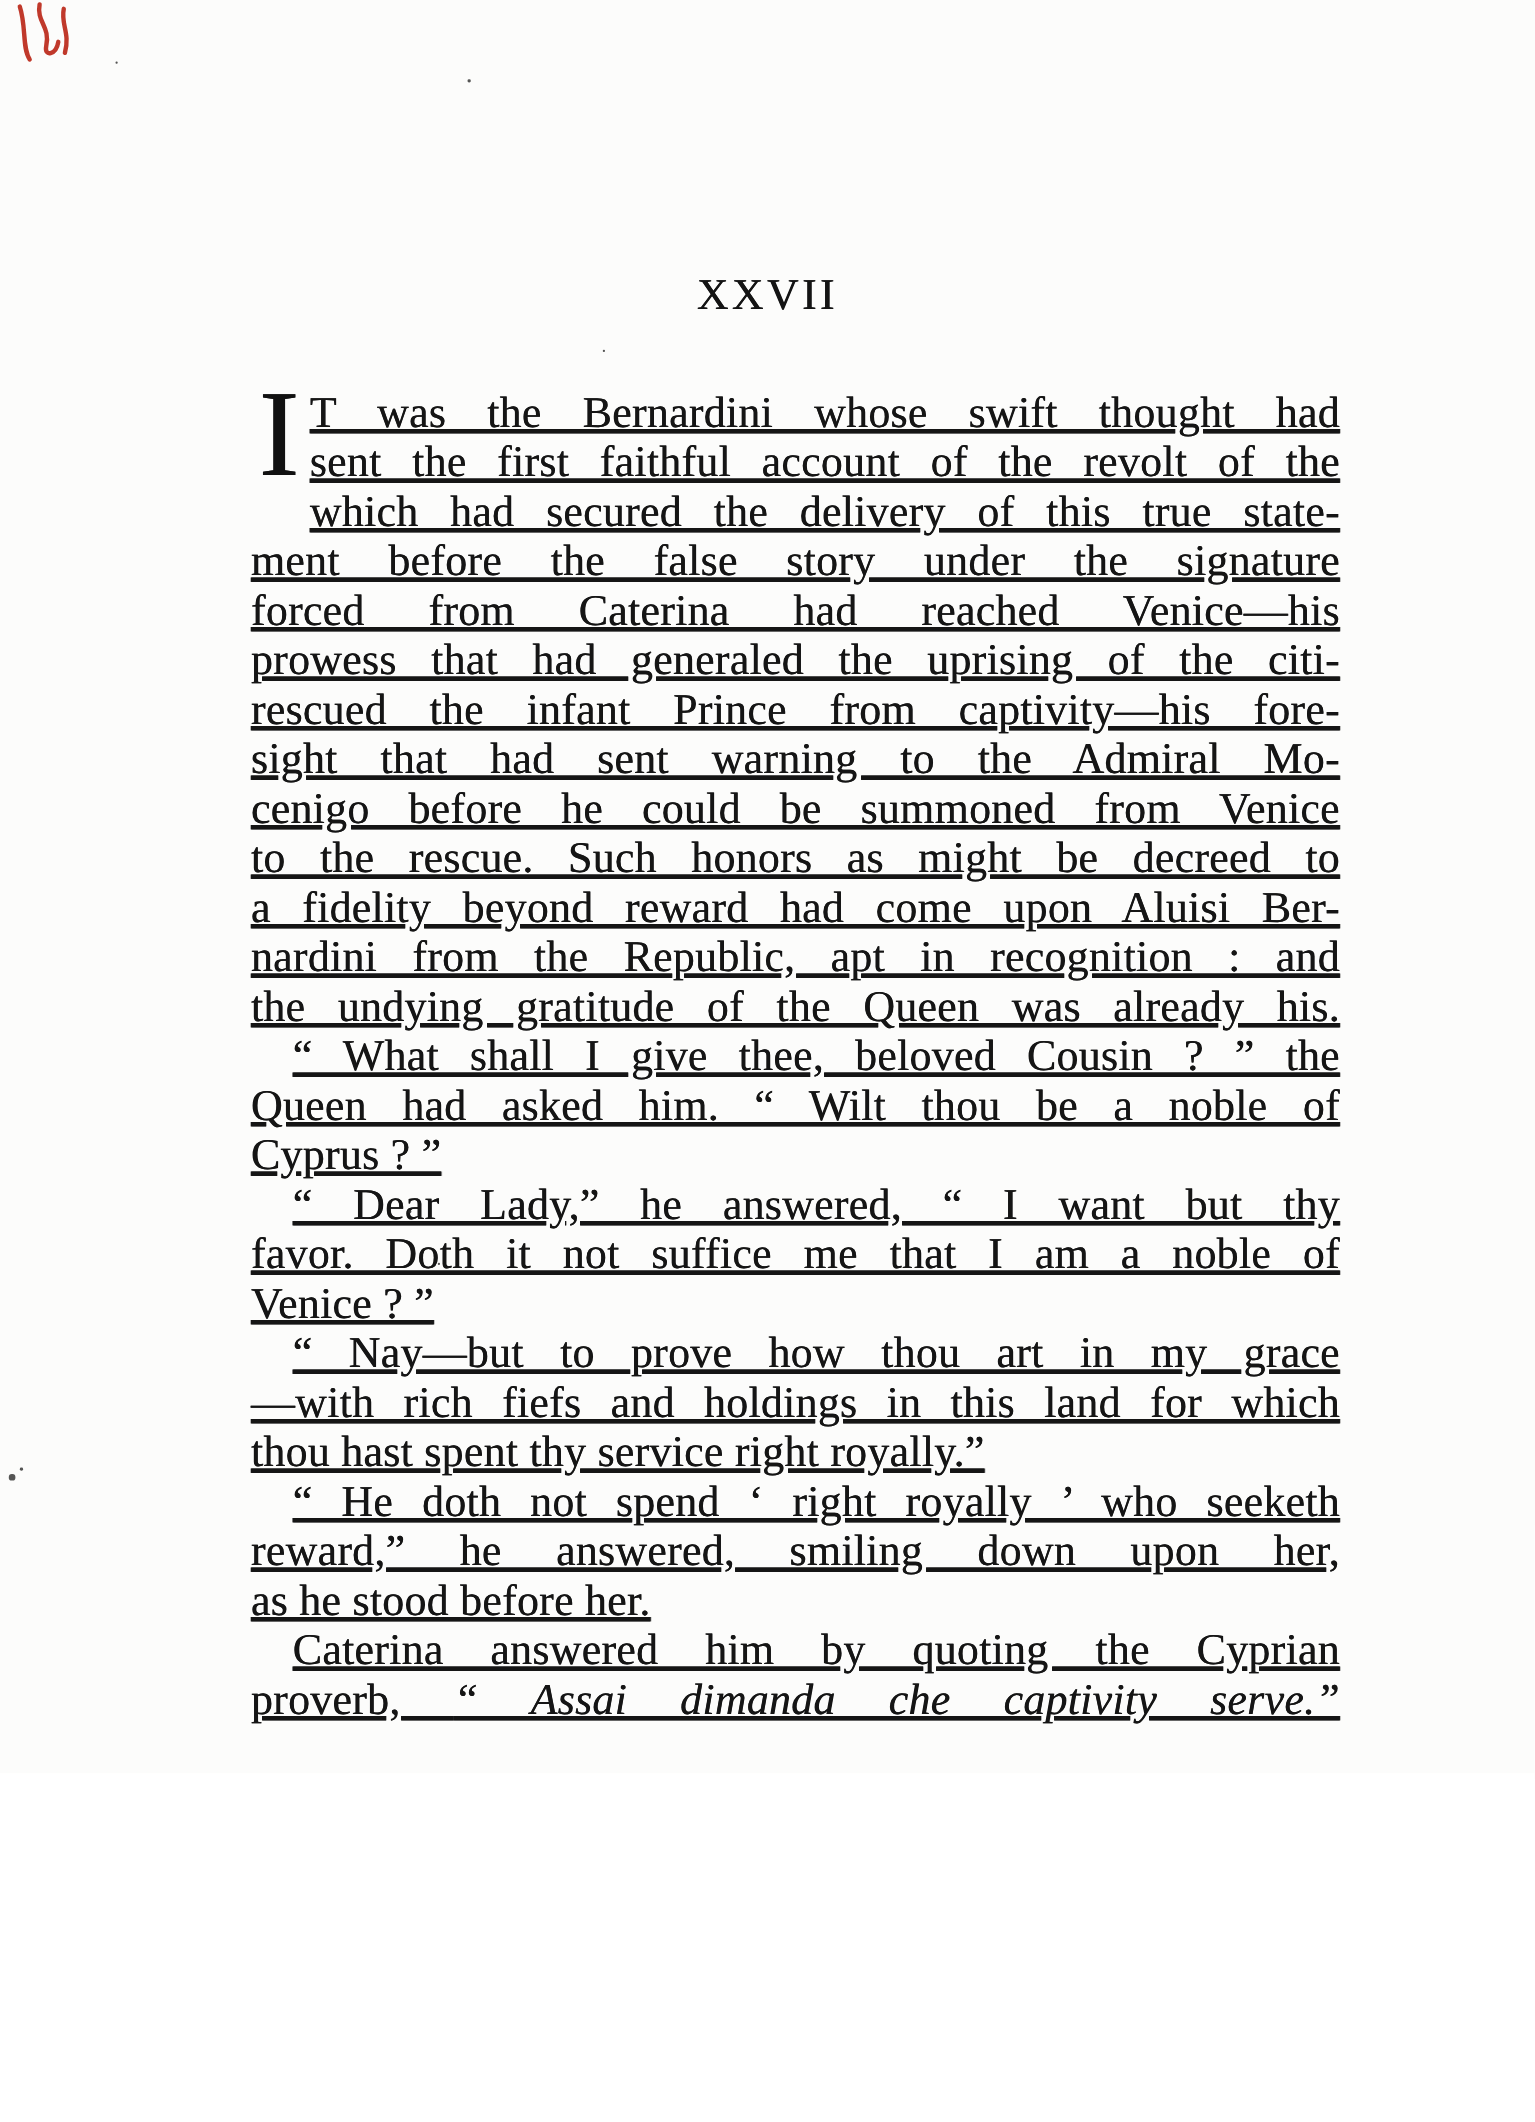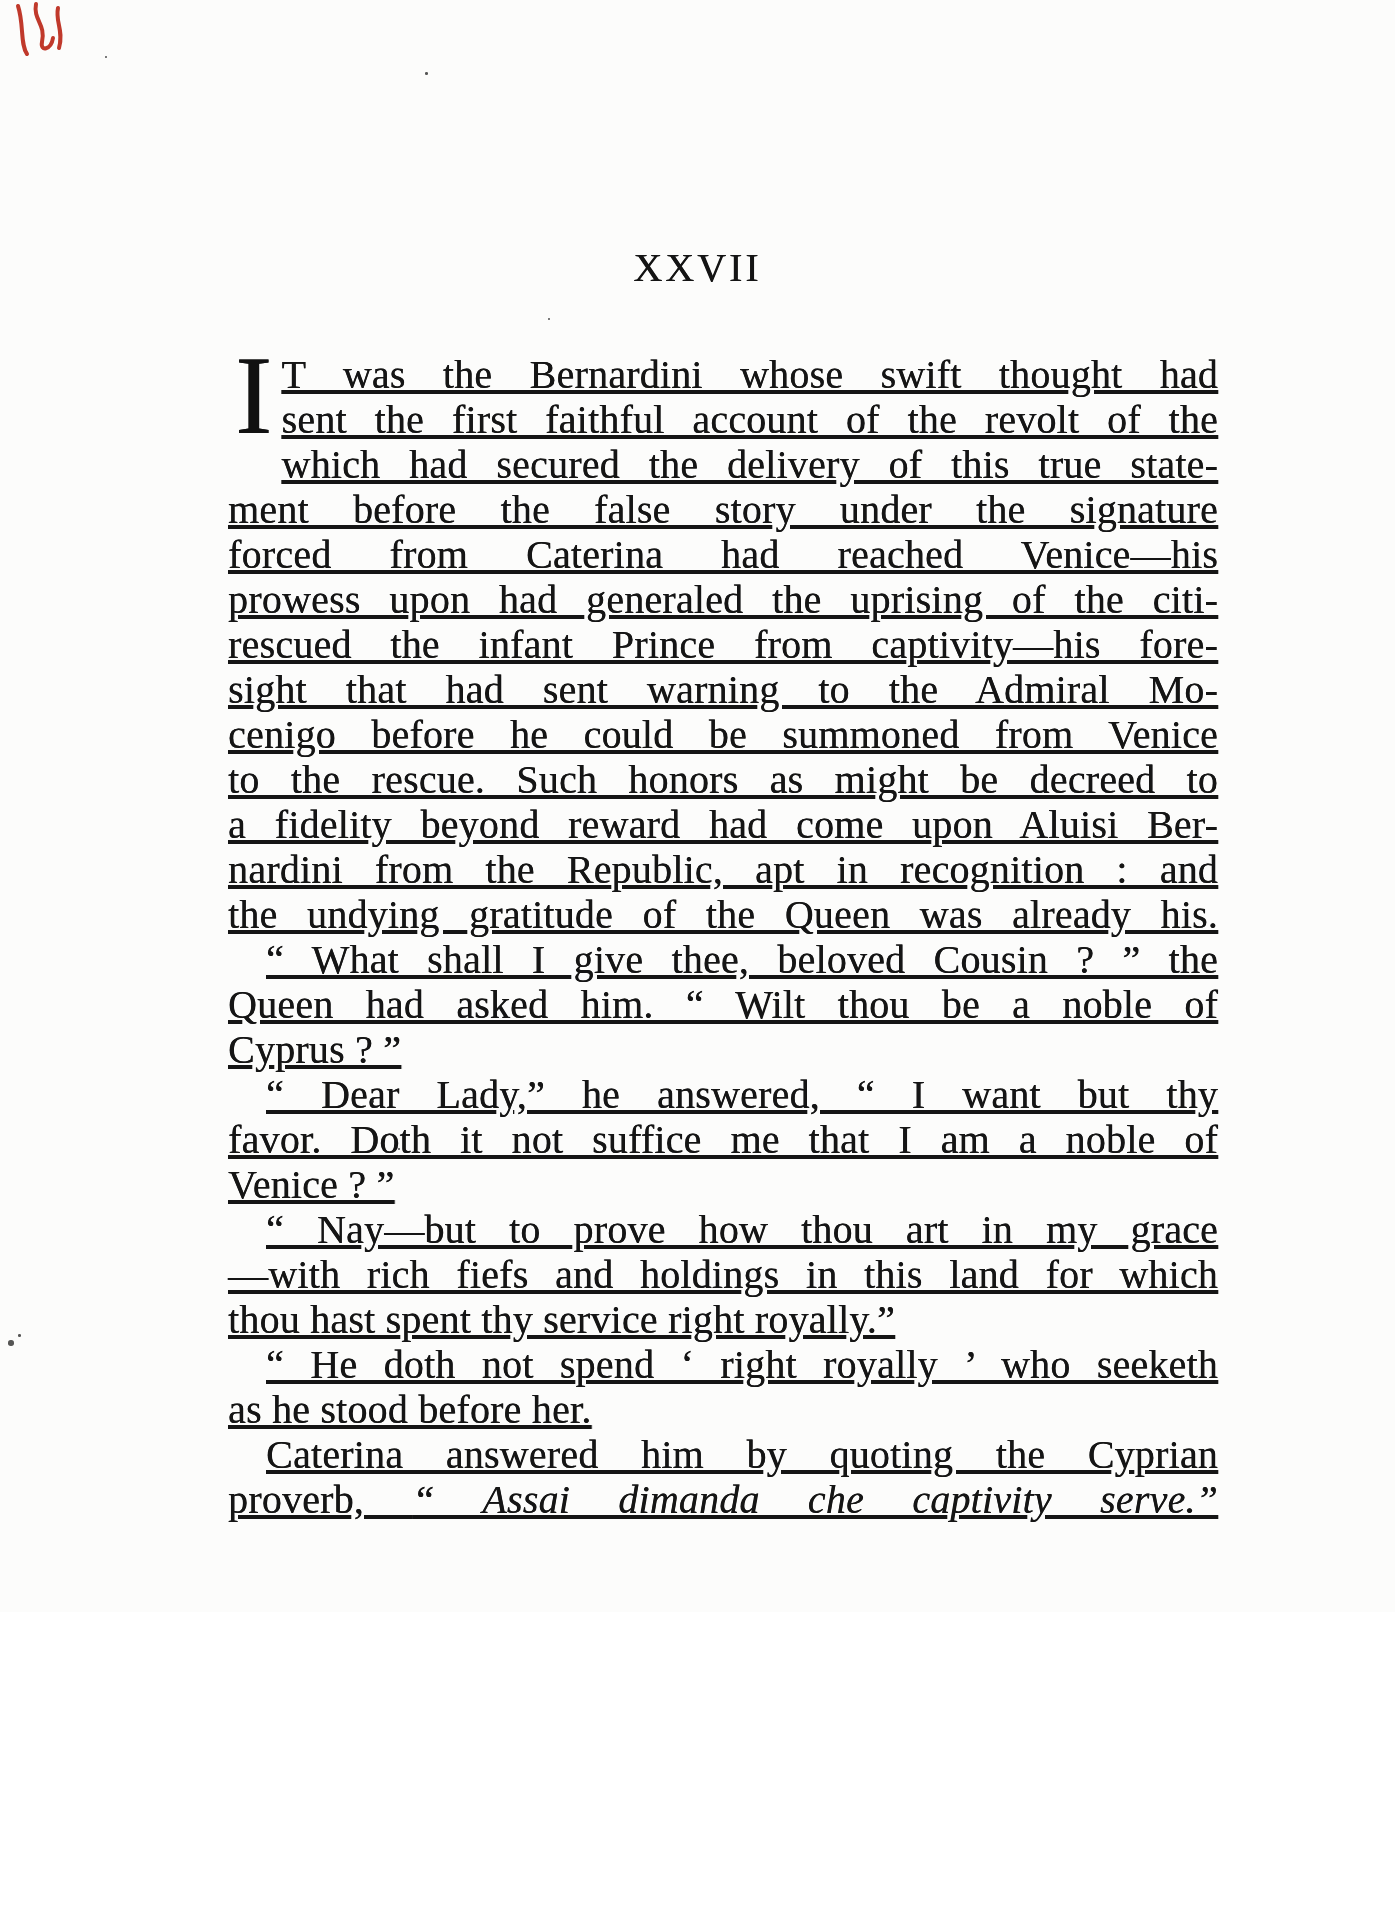--- a/index.html
+++ b/index.html
@@ -87,21 +87,21 @@
   <div class="chapter-heading">XXVII</div>
 
   <div class="textblock" id="textblock" style="color: rgb(21, 21, 21);">
       <div class="para">
         <span class="dropcap">I</span>
         <div class="line">T was the Bernardini whose swift thought had</div>
         <div class="line">sent the first faithful account of the revolt of the</div>
         <div class="line">which had secured the delivery of this true state-</div>
         <div class="line">ment before the false story under the signature</div>
         <div class="line">forced from Caterina had reached Venice—his</div>
-        <div class="line">prowess upon had generaled the uprising of the citi-</div>
+        <div class="line">prowess that had generaled the uprising of the citi-</div>
         <div class="line">rescued the infant Prince from captivity—his fore-</div>
         <div class="line">sight that had sent warning to the Admiral Mo-</div>
         <div class="line">cenigo before he could be summoned from Venice</div>
         <div class="line">to the rescue.  Such honors as might be decreed to</div>
         <div class="line">a fidelity beyond reward had come upon Aluisi Ber-</div>
         <div class="line">nardini from the Republic, apt in recognition : and</div>
         <div class="line">the undying gratitude of the Queen was already his.</div>
       </div>
       <div class="para indent">
         <div class="line">“ What shall I give thee, beloved Cousin ? ” the</div>
@@ -113,20 +113,21 @@
         <div class="line">favor.  Doth it not suffice me that I am a noble of</div>
         <div class="line endline">Venice ? ”</div>
       </div>
       <div class="para indent">
         <div class="line">“ Nay—but to prove how thou art in my grace</div>
         <div class="line">—with rich fiefs and holdings in this land for which</div>
         <div class="line endline">thou hast spent thy service right royally.”</div>
       </div>
       <div class="para indent">
         <div class="line">“ He doth not spend ‘ right royally ’ who seeketh</div>
+        <div class="line">reward,” he answered, smiling down upon her,</div>
         <div class="line endline">as he stood before her.</div>
       </div>
       <div class="para indent">
         <div class="line">Caterina answered him by quoting the Cyprian</div>
         <div class="line"><span>proverb, </span><span class="it">“ Assai dimanda che captivity serve.”</span></div>
       </div>
     </div>
 
   <div class="page-number">255</div>
 

